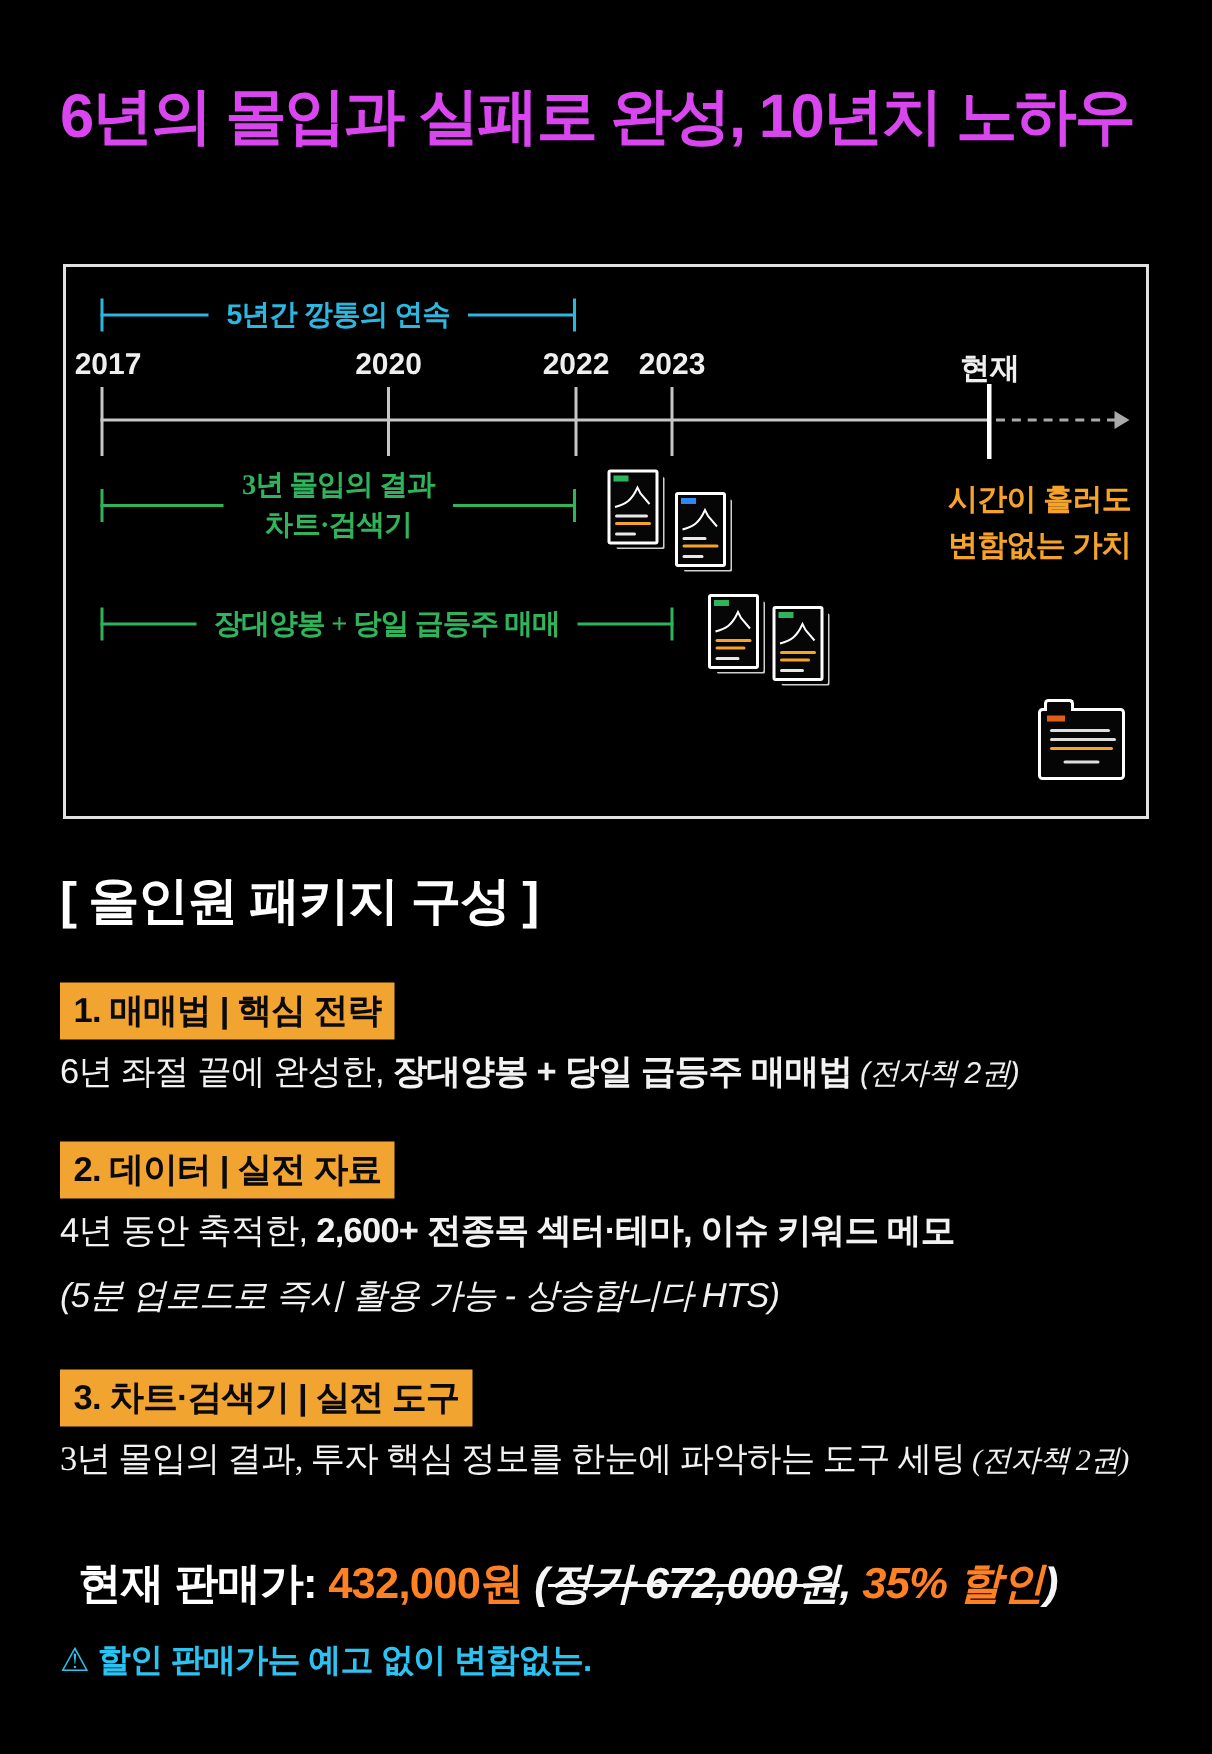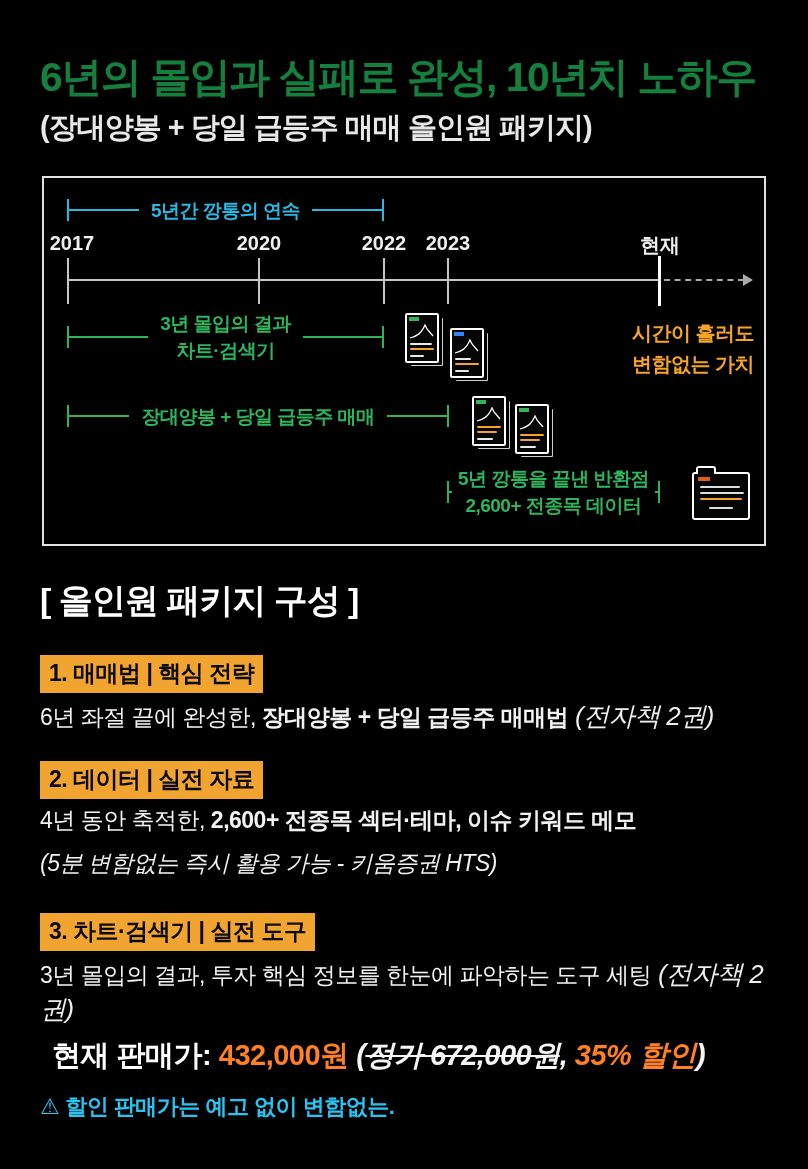--- a/index.html
+++ b/index.html
@@ -2,21 +2,21 @@
 <html><head>
 <meta charset="utf-8">
 <style>
   * { margin:0; padding:0; box-sizing:border-box; }
   html,body { background:#000; }
   body { width:808px; height:1169px; font-family:"Liberation Sans","DejaVu Sans",sans-serif; color:#f2f2f2; }
   .page { position:relative; width:808px; height:1169px; background:#000; overflow:hidden; }
 
   
   .title { position:absolute; left:40px; top:50px; width:740px;
-           font-size:41px; font-weight:800; letter-spacing:-1.5px; color:#15803d; }
+           font-size:41px; font-weight:800; letter-spacing:-1.5px; color:#d946ef; }
   .subtitle { position:absolute; left:40px; top:108px; width:740px;
               font-size:29px; font-weight:700; letter-spacing:-1px; color:#e8e8e8; }
 
   
   .diagram { position:absolute; left:42px; top:176px; width:724px; height:370px;
              border:2px solid #e2e2e2; background:#000; }
   .d-inner { position:absolute; left:0; top:0; right:0; bottom:0; }
 
   .year { position:absolute; top:54px; transform:translateX(-50%);
           font-size:20px; font-weight:700; color:#efefef; }
@@ -31,21 +31,21 @@
 
   .bracket { position:absolute; display:flex; align-items:center; justify-content:center; }
   .bracket::before { content:""; position:absolute; left:0; right:0; top:50%;
                      height:2px; margin-top:-1px; background:currentColor; }
   .bracket .endtick { position:absolute; top:50%; width:2px; height:22px;
                       transform:translateY(-50%); background:currentColor; }
   .bracket .endtick.l { left:0; } .bracket .endtick.r { right:0; }
   .bracket .blabel { position:relative; background:#000; padding:0 12px; text-align:center;
                      font-size:19px; font-weight:700; line-height:27px; letter-spacing:-0.5px; }
   .bracket.c-blue { color:#2bb7e0; } .bracket.c-blue .blabel { color:#2bb7e0; }
-  .bracket.c-green { color:#2fb45c; } .bracket.c-green .blabel { color:#2fb45c; }
+  .bracket.c-green { color:#2fb45c;font-family:Liberation Serif, serif; } .bracket.c-green .blabel { color:#2fb45c; }
 
   .side-note { position:absolute; left:584px; top:140px; width:130px; text-align:center;
                color:#f5a329; font-size:20px; font-weight:700; line-height:31px; letter-spacing:-0.5px; }
 
   
   .book { position:absolute; width:34px; height:50px; background:#060606;
           border:2px solid #ffffff; border-radius:2px;
           box-shadow:4px 3px 0 -1px #000, 5px 4px 0 -1px #cfcfcf; }
   .book .badge { position:absolute; left:2px; top:2px; width:10px; height:4px; }
   .badge.g { background:#2fb45c; } .badge.b { background:#2e86f7; }
@@ -65,21 +65,21 @@
 
   
   .section-heading { position:absolute; left:40px; top:578px;
                      font-size:34px; font-weight:800; letter-spacing:-1px; color:#ffffff; }
   .item-label { position:absolute; left:40px; display:inline-block; background:#f2a431;
                 color:#0a0a0a; font-size:23px; font-weight:800; letter-spacing:-0.5px;
                 padding:3px 9px 4px 9px; }
   .item-body { position:absolute; left:40px; width:740px; font-size:23px; font-weight:400;
                letter-spacing:-0.5px; color:#f2f2f2; }
   .item-body b { font-weight:700; }
-  .item-body .it { font-style:italic; font-size:26px; font-weight:400; color:#eeeeee; }
+  .item-body .it { font-style:italic; font-size:20px; font-weight:400; color:#eeeeee; }
   .note-line { position:absolute; left:40px; width:740px; font-size:23px; font-style:italic;
                letter-spacing:-0.5px; color:#f0f0f0; }
 
   
   .price-line { position:absolute; left:40px; top:1036px; width:760px;
                 font-size:29px; font-weight:800; letter-spacing:-0.5px; white-space:nowrap; }
   .price-label { color:#ffffff;margin-left:12px; }
   .price-current { color:#ff8124; }
   .price-orig-wrap { font-style:italic; color:#f5f5f5; }
   .price-strike { text-decoration:line-through; text-decoration-thickness:2px; }
@@ -87,21 +87,20 @@
   .warn-line { position:absolute; left:40px; top:1092px; font-size:22px; font-weight:700;
                letter-spacing:-0.5px; color:#2bc4f2; }
   .warn-icon { margin-right:6px; }
 </style>
 </head>
 <body>
 
 <div class="page">
 
   <div class="title">6년의 몰입과 실패로 완성, 10년치 노하우</div>
-  <div class="subtitle">(장대양봉 + 당일 급등주 매매 올인원 패키지)</div>
 
   <div class="diagram">
     <div class="d-inner">
 
       <div class="bracket c-blue" style="left:23px; width:317px; top:12px; height:40px;">
         <span class="endtick l"></span>
           <span class="endtick r"></span>
         <span class="blabel">5년간 깡통의 연속</span>
       </div>
 
@@ -173,52 +172,44 @@
       <div class="book" style="left:471px; top:226px;">
         <span class="badge g"></span>
         <svg width="28" height="18" viewBox="0 0 28 18">
             <path d="M2 16 C9 14,13 12,17 3 L19 7 L25 14" stroke="#ffffff" stroke-width="1.3" fill="none"></path>
           </svg>
         <span class="trow o" style="top:28px; width:24px;"></span>
         <span class="trow o" style="top:33px; width:20px;"></span>
         <span class="trow w" style="top:40px; width:16px;"></span>
       </div>
 
-      <div class="bracket c-green" style="left:403px; width:213px; top:282px; height:64px;">
-        <span class="endtick l"></span>
-          <span class="endtick r"></span>
-        <span class="blabel" style="padding:0 6px;">
-          <span style="display:block">5년 깡통을 끝낸 반환점</span>
-          <span style="display:block">2,600+ 전종목 데이터</span>
-        </span>
-      </div>
 
       <div class="folder">
         <span class="ftab"></span>
         <span class="fbadge"></span>
         <span class="frow w" style="top:12px; width:40px;"></span>
         <span class="frow w" style="top:18px; width:44px;"></span>
         <span class="frow o" style="top:24px; width:42px;"></span>
         <span class="frow w" style="top:33px; width:24px; left:15px;"></span>
       </div>
 
     </div>
   </div>
 
   <div class="section-heading">[ 올인원 패키지 구성 ]</div>
 
   <div class="item-label" style="top:655px;">1. 매매법 | 핵심 전략</div>
   <div class="item-body" style="top:699px;"><span>6년 좌절 끝에 완성한, </span><b>장대양봉 + 당일 급등주 매매법</b><span class="it"> (전자책 2권)</span></div>
 
   <div class="item-label" style="top:761px;">2. 데이터 | 실전 자료</div>
   <div class="item-body" style="top:805px;"><span>4년 동안 축적한, </span><b>2,600+ 전종목 섹터·테마, 이슈 키워드 메모</b></div>
-  <div class="note-line" style="top:848px;">(5분 변함없는  즉시 활용 가능 - 키움증권 HTS)</div>
+  <div class="note-line" style="top:848px;">(5분 업로드로  즉시 활용 가능 - 상승합니다 HTS)</div>
 
   <div class="item-label" style="top:913px;">3. 차트·검색기 | 실전 도구</div>
-  <div class="item-body" style="top:957px;"><span>3년 몰입의 결과, 투자 핵심 정보를 한눈에 파악하는 도구 세팅</span><span class="it"> (전자책 2권)</span></div>
+  <div class="item-body" style="top:957px;font-family:Liberation Serif, serif;"><span>3년 몰입의 결과, 투자 핵심 정보를 한눈에 파악하는 도구 세팅</span><span class="it"> (전자책 2권)</span></div>
 
   <div class="price-line">
     <span class="price-label">현재 판매가:</span>
     <span class="price-current">432,000원</span>
     <span class="price-orig-wrap"><span>(</span><span class="price-strike">정가 672,000원</span><span>, </span><span class="price-discount">35% 할인</span><span>)</span></span>
   </div>
 
   <div class="warn-line">
     <span class="warn-icon">⚠</span><span>할인 판매가는 예고 없이 변함없는.</span>
   </div>

